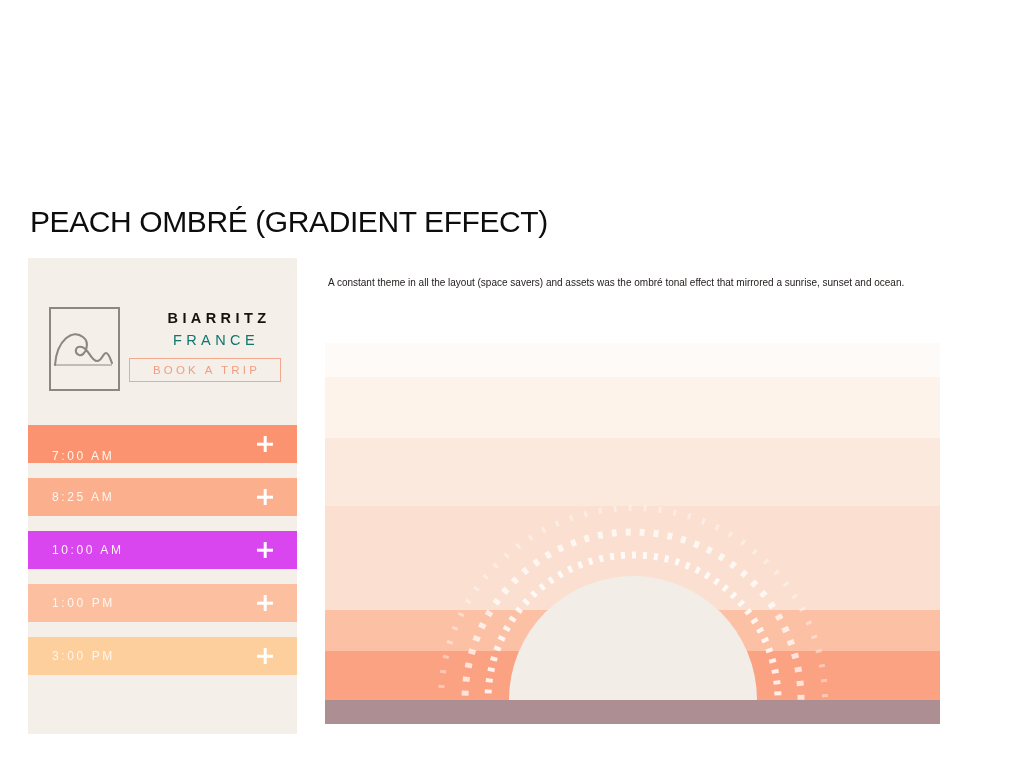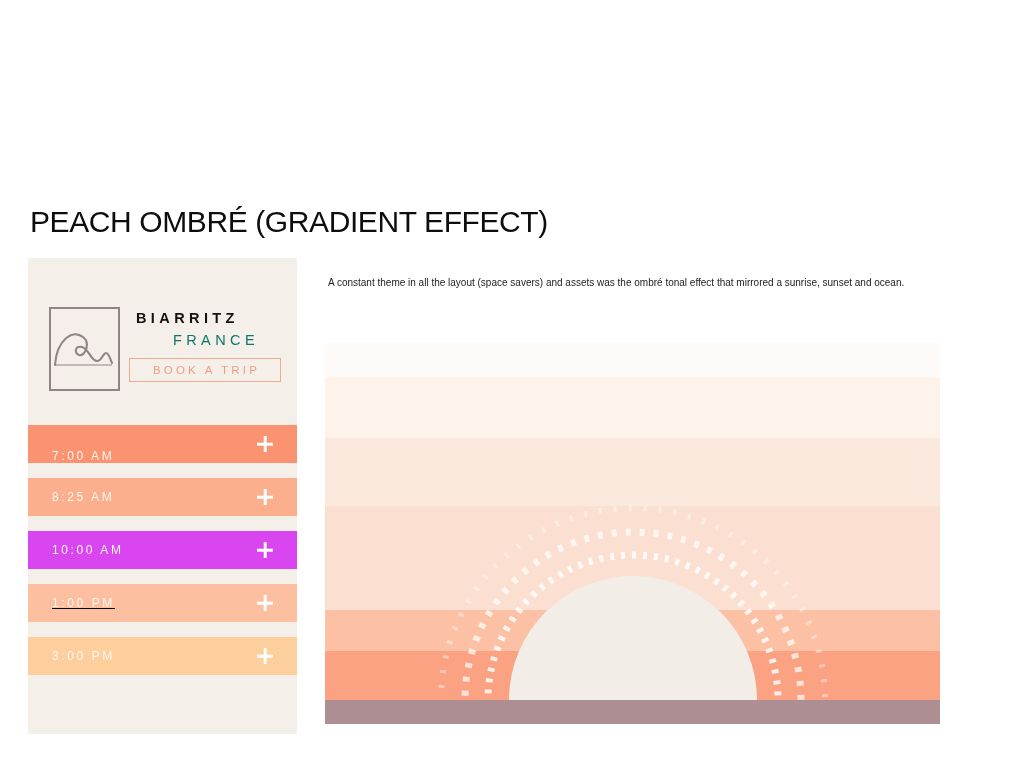--- a/index.html
+++ b/index.html
@@ -49,24 +49,24 @@
     position: absolute;
     left: 21px;
     top: 49px;
     width: 67px;
     height: 80px;
     border: 2px solid #8d8683;
   }
   .logo-box svg { display: block; }
   .brand-name {
     position: absolute;
-    left: 108px;
+    left: 124px;
     top: 52px;
     width: 134px;
-    text-align: left;
+    text-align: center;
     font-size: 14.5px;
     font-weight: bold;
     letter-spacing: 4.4px;
     color: #17120f;
     white-space: nowrap;
   }
   .brand-sub {
     position: absolute;
     left: 121px;
     top: 74px;
@@ -208,21 +208,21 @@
     <div class="slot-row" style="background:#fcaf8d;">
       <span class="slot-time">8:25 AM</span>
       <span class="slot-plus"></span>
     </div>
 
     <div class="slot-row" style="background:#d946ef;">
       <span class="slot-time">10:00 AM</span>
       <span class="slot-plus"></span>
     </div>
 
-    <div class="slot-row" style="background:#fcc0a0;text-decoration:underline;">
+    <div class="slot-row" style="background:#fcc0a0;">
       <span class="slot-time">1:00 PM</span>
       <span class="slot-plus"></span>
     </div>
 
     <div class="slot-row" style="background:#fdcf9c;text-align:right;">
       <span class="slot-time">3:00 PM</span>
       <span class="slot-plus"></span>
     </div>
 
   </div>

